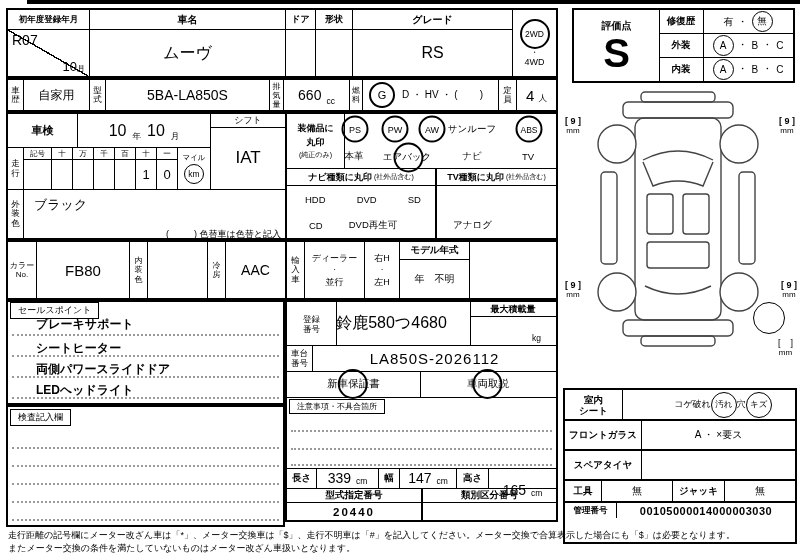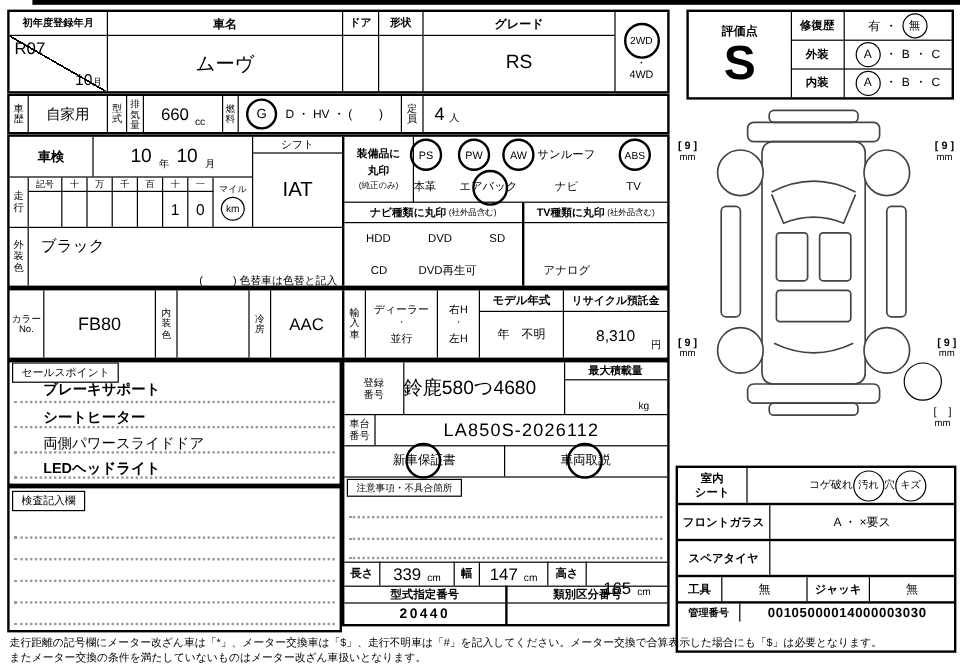--- a/index.html
+++ b/index.html
@@ -90,20 +90,21 @@
     <span>B</span>
     <span>・</span>
     <span>C</span>
   </div>
 </div>
 
 <div class="sec" style="left:6px;top:78px;width:552px;height:34px;display:flex">
   <div class="vlab br" style="width:16px">車歴</div>
   <div class="ctr br" style="width:66px;font-size:12px">自家用</div>
   <div class="vlab br" style="width:16px">型式</div>
+  <div class="ctr br" style="width:164px;font-size:14px">5BA-LA850S</div>
   <div class="vlab br" style="width:14px;font-size:8px;line-height:9px">排気量</div>
   <div class="ctr br" style="width:66px;gap:5px">
       <span class="num">660</span>
       <span class="unit" style="align-self:flex-end;padding-bottom:4px">cc</span>
     </div>
   <div class="vlab br" style="width:13px;font-size:8px;line-height:9px">燃料</div>
   <div class="ctr br" style="width:136px;gap:7px;justify-content:flex-start;padding-left:6px">
     <span class="circ" style="width:26px;height:26px;font-size:11px">G</span>
     <span style="font-size:10px;white-space:pre">D ・ HV ・ (        )</span>
   </div>
@@ -221,32 +222,27 @@
     <span style="font-size:7px">・</span>
     <span>左H</span>
   </div>
   <div class="abs br" style="left:392px;top:0;width:70px;height:56px">
     <div class="ctr bb hd" style="height:18px;font-size:9.5px">モデル年式</div>
     <div class="ctr" style="height:38px;gap:10px;font-size:10px">
       <span>年</span>
       <span>不明</span>
     </div>
   </div>
-  <div class="abs" style="left:462px;top:0;width:86px;height:56px">
-    <div class="ctr bb hd" style="height:18px;font-size:9px">リサイクル預託金</div>
-    <div class="ctr" style="height:38px;font-size:13px">8,310</div>
-    <span class="abs unit" style="right:5px;bottom:4px">円</span>
-  </div>
 </div>
 
 <div class="sec" style="left:6px;top:300px;width:279px;height:105px">
   <span class="tab" style="left:2px;top:0">セールスポイント</span>
   <div class="dotrow" style="left:4px;top:14px;width:267px;height:20px;padding-left:24px;font-size:12px;font-weight:600">ブレーキサポート</div>
   <div class="dotrow" style="left:4px;top:34px;width:267px;height:21px;padding-left:24px;padding-top:4px;font-size:12px;font-weight:600">シートヒーター</div>
-  <div class="dotrow" style="left:4px;top:55px;width:267px;height:21px;padding-left:24px;padding-top:4px;font-size:12px;font-weight:400">両側パワースライドドア</div>
+  <div class="dotrow" style="left:4px;top:55px;width:267px;height:21px;padding-left:24px;padding-top:4px;font-size:12px;font-weight:700">両側パワースライドドア</div>
   <div class="dotrow" style="left:4px;top:76px;width:267px;height:21px;padding-left:24px;padding-top:4px;font-size:12px;font-weight:600">LEDヘッドライト</div>
 </div>
 
 <div class="sec" style="left:6px;top:405px;width:279px;height:122px">
   <span class="tab" style="left:2px;top:2px">検査記入欄</span>
   <div class="dotrow" style="left:4px;top:24px;width:267px;height:18px"></div>
   <div class="dotrow" style="left:4px;top:42px;width:267px;height:18px"></div>
   <div class="dotrow" style="left:4px;top:60px;width:267px;height:18px"></div>
   <div class="dotrow" style="left:4px;top:78px;width:267px;height:18px"></div>
   <div class="dotrow" style="left:4px;top:96px;width:267px;height:18px"></div>

